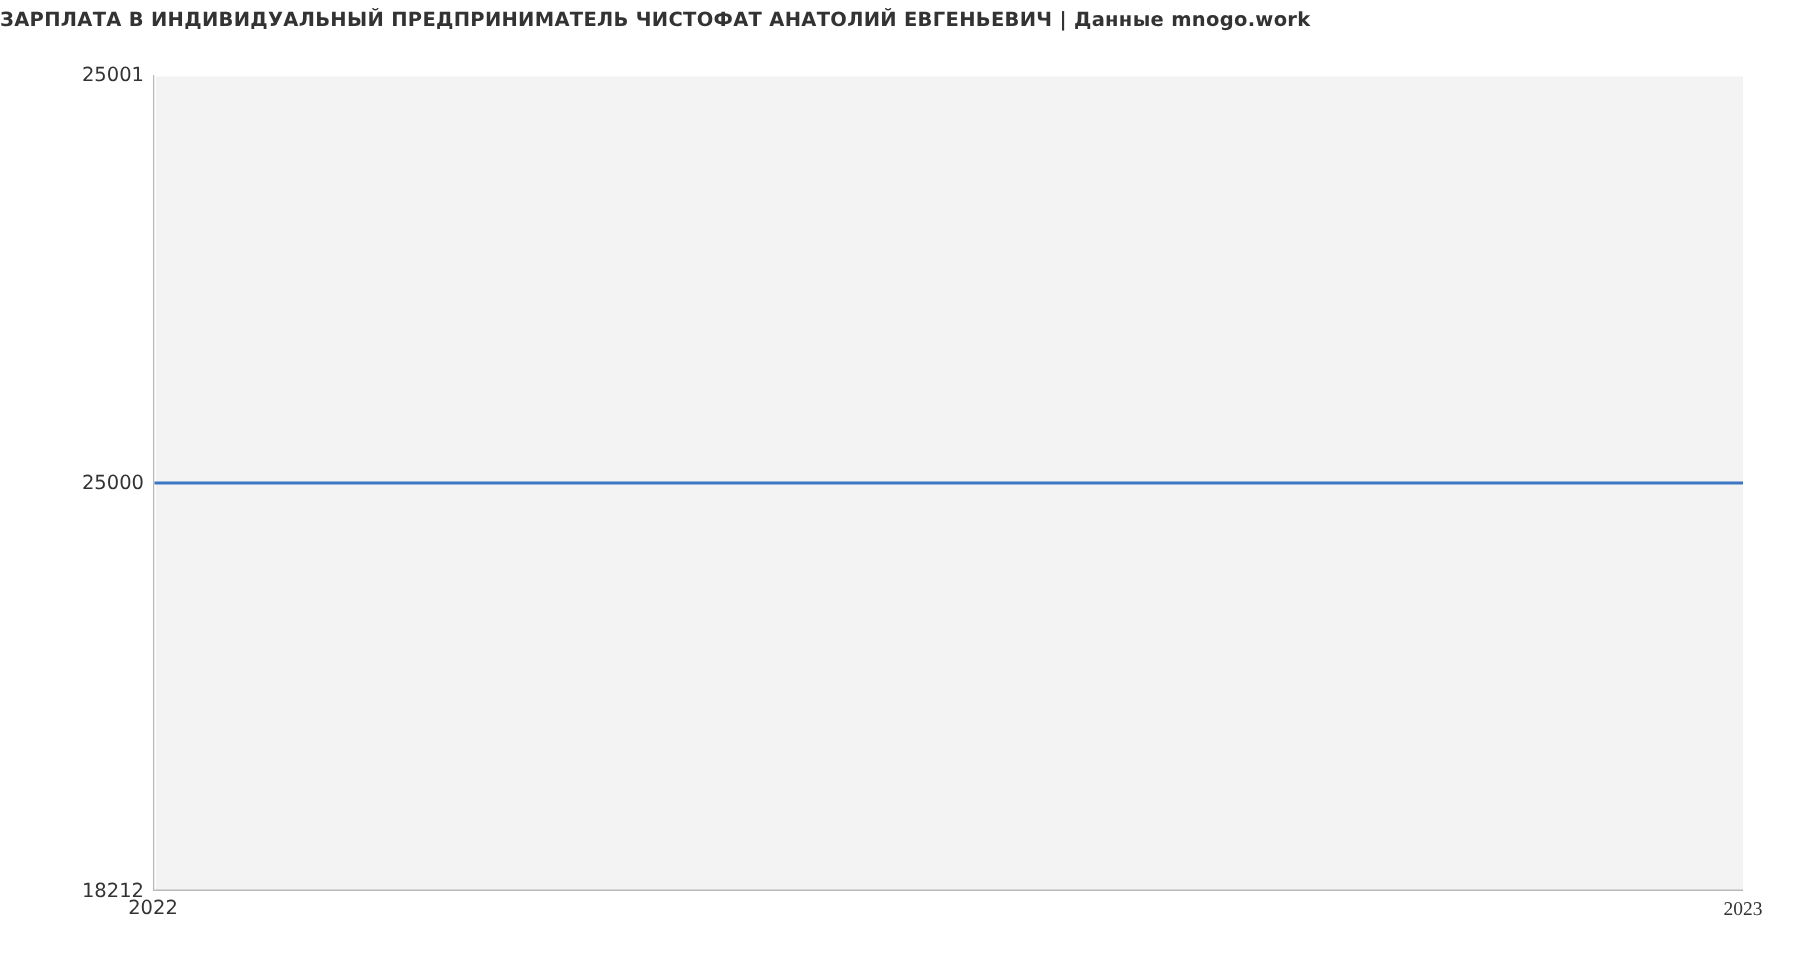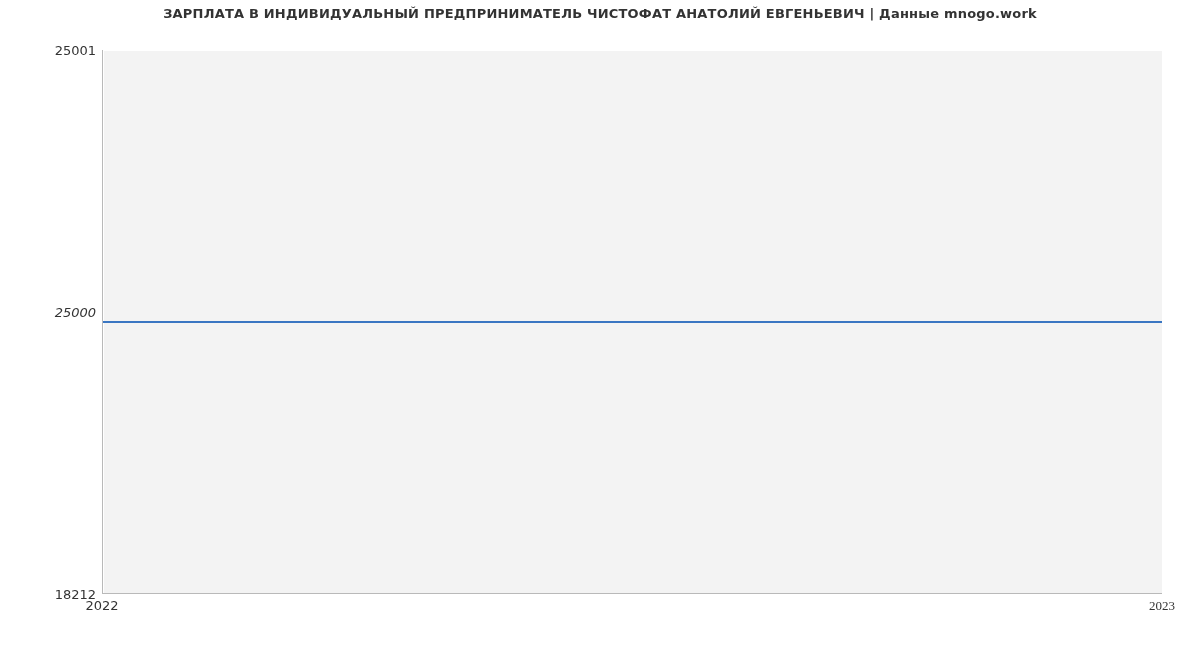--- a/index.html
+++ b/index.html
@@ -15,21 +15,20 @@
   .chart-wrap {
     position: relative;
     width: 1200px;
     height: 650px;
   }
   .title {
     position: absolute;
     top: 6px;
     left: 0;
     width: 1200px;
-    text-align: center;
     font-size: 13px;
     font-weight: 600;
     color: #333333;
     letter-spacing: 0.2px;
   }
   .plot-area {
     position: absolute;
     left: 102px;
     top: 50px;
     width: 1060px;
@@ -79,17 +78,17 @@
 
   <div class="grid-line-y" style="top: 544px;"></div>
       <div class="grid-line-y" style="top: 272px;"></div>
       <div class="grid-line-y" style="top: 0px;"></div>
       <div class="grid-line-x" style="left: 0px;"></div>
       <div class="grid-line-x" style="left: 1060px;"></div>
       <div class="data-line" style="top: 271px; border-top-color: rgb(58, 118, 194);"></div>
     </div>
 
 <div class="y-label" style="left: 6px; top: 587px;">18212</div>
-    <div class="y-label" style="left: 6px; top: 305px; font-style: italic;">25000</div>
+    <div class="y-label" style="left: 6px; top: 315px;">25000</div>
     <div class="y-label" style="left: 6px; top: 43px;">25001</div>
     <div class="x-label" style="left: 102px; top: 598px;">2022</div>
     <div class="x-label" style="left: 1162px; top: 598px; font-family: Liberation Serif, serif;">2023</div>
   </div>
 
 </body></html>

